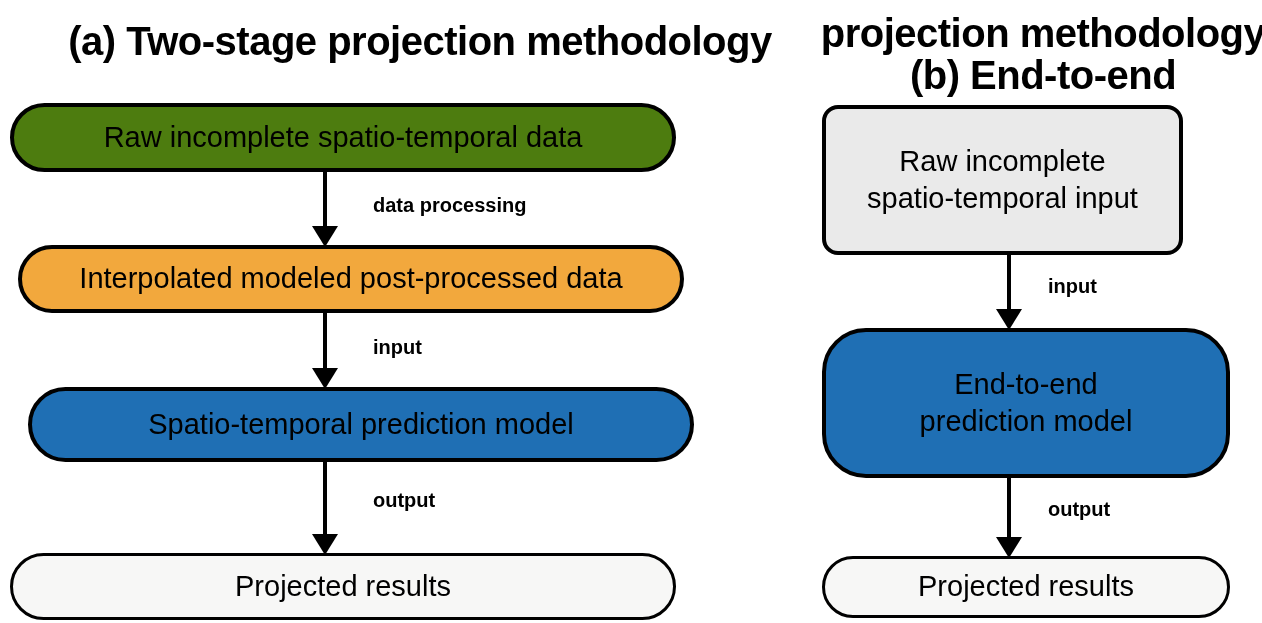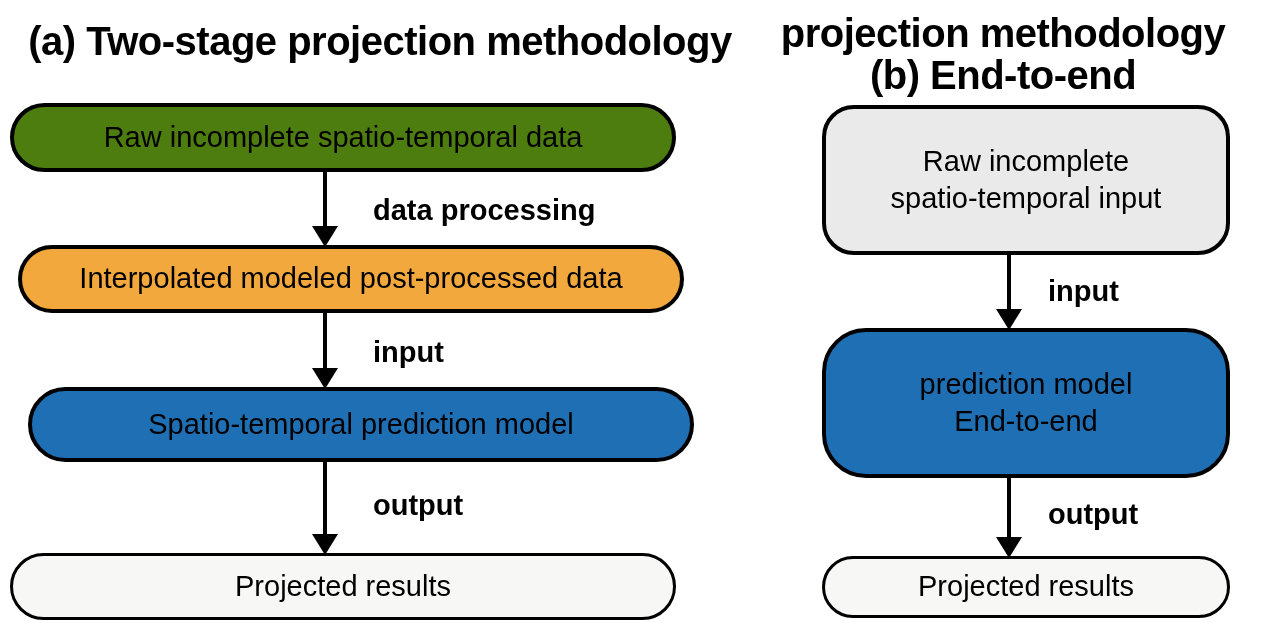--- a/index.html
+++ b/index.html
@@ -11,20 +11,21 @@
     color: #000;
     overflow: hidden;
   }
   .panel-title {
     position: absolute;
     font-size: 40px;
     font-weight: bold;
     text-align: center;
     line-height: 1.05;
     letter-spacing: -0.5px;
+    padding-left: 40px;
   }
   #a-title { left: 0; top: 20px; width: 760px; }
   #b-title { left: 752px; top: 12px; width: 502px; }
 
   .node {
     position: absolute;
     box-sizing: border-box;
     border: 4px solid #000;
     display: flex;
     align-items: center;
@@ -32,21 +33,21 @@
     text-align: center;
     font-size: 29px;
     line-height: 1.28;
   }
   
   #a-node-raw     { left: 10px; top: 103px; width: 666px; height: 69px; border-radius: 36px; }
   #a-node-interp  { left: 18px; top: 245px; width: 666px; height: 68px; border-radius: 36px; }
   #a-node-model   { left: 28px; top: 387px; width: 666px; height: 75px; border-radius: 38px; }
   #a-node-results { left: 10px; top: 553px; width: 666px; height: 67px; border-radius: 34px; border-width: 3px; }
   
-  #b-node-raw     { left: 822px; top: 105px; width: 408px; height: 150px; border-radius: 32px; }
+  #b-node-raw     { left: 822px; top: 105px; width: 361px; height: 150px; border-radius: 16px; }
   #b-node-model   { left: 822px; top: 328px; width: 408px; height: 150px; border-radius: 44px; }
   #b-node-results { left: 822px; top: 556px; width: 408px; height: 62px; border-radius: 31px; border-width: 3px; }
 
   .arrow {
     position: absolute;
     width: 26px;
     display: flex;
     flex-direction: column;
     align-items: center;
   }
@@ -58,21 +59,21 @@
     border-top: 21px solid #000;
   }
   #a-arrow-1 { left: 312px; top: 170px; height: 77px; }
   #a-arrow-2 { left: 312px; top: 311px; height: 78px; }
   #a-arrow-3 { left: 312px; top: 460px; height: 95px; }
   #b-arrow-1 { left: 996px; top: 253px; height: 77px; }
   #b-arrow-2 { left: 996px; top: 476px; height: 82px; }
 
   .edge-label {
     position: absolute;
-    font-size: 29px;
+    font-size: 20px;
     font-weight: bold;
     white-space: nowrap;
   }
   #a-edge-label-1 { left: 373px; top: 194px; }
   #a-edge-label-2 { left: 373px; top: 336px; }
   #a-edge-label-3 { left: 373px; top: 489px; }
   #b-edge-label-1 { left: 1048px; top: 275px; }
   #b-edge-label-2 { left: 1048px; top: 498px; }
 </style>
 </head>
@@ -127,22 +128,22 @@
 </div>
 
 <div class="arrow" id="b-arrow-1">
   <div class="stem"></div>
   <div class="head"></div>
 </div>
 <div class="edge-label" id="b-edge-label-1">input</div>
 
 <div class="node" id="b-node-model" style="background-color: rgb(31, 111, 180);">
   <div>
+    <div>End-to-end</div>
     <div>prediction model</div>
-    <div>End-to-end</div>
   </div>
 </div>
 
 <div class="arrow" id="b-arrow-2">
   <div class="stem"></div>
   <div class="head"></div>
 </div>
 <div class="edge-label" id="b-edge-label-2">output</div>
 
 <div class="node" id="b-node-results" style="background-color: rgb(247, 247, 246);">

